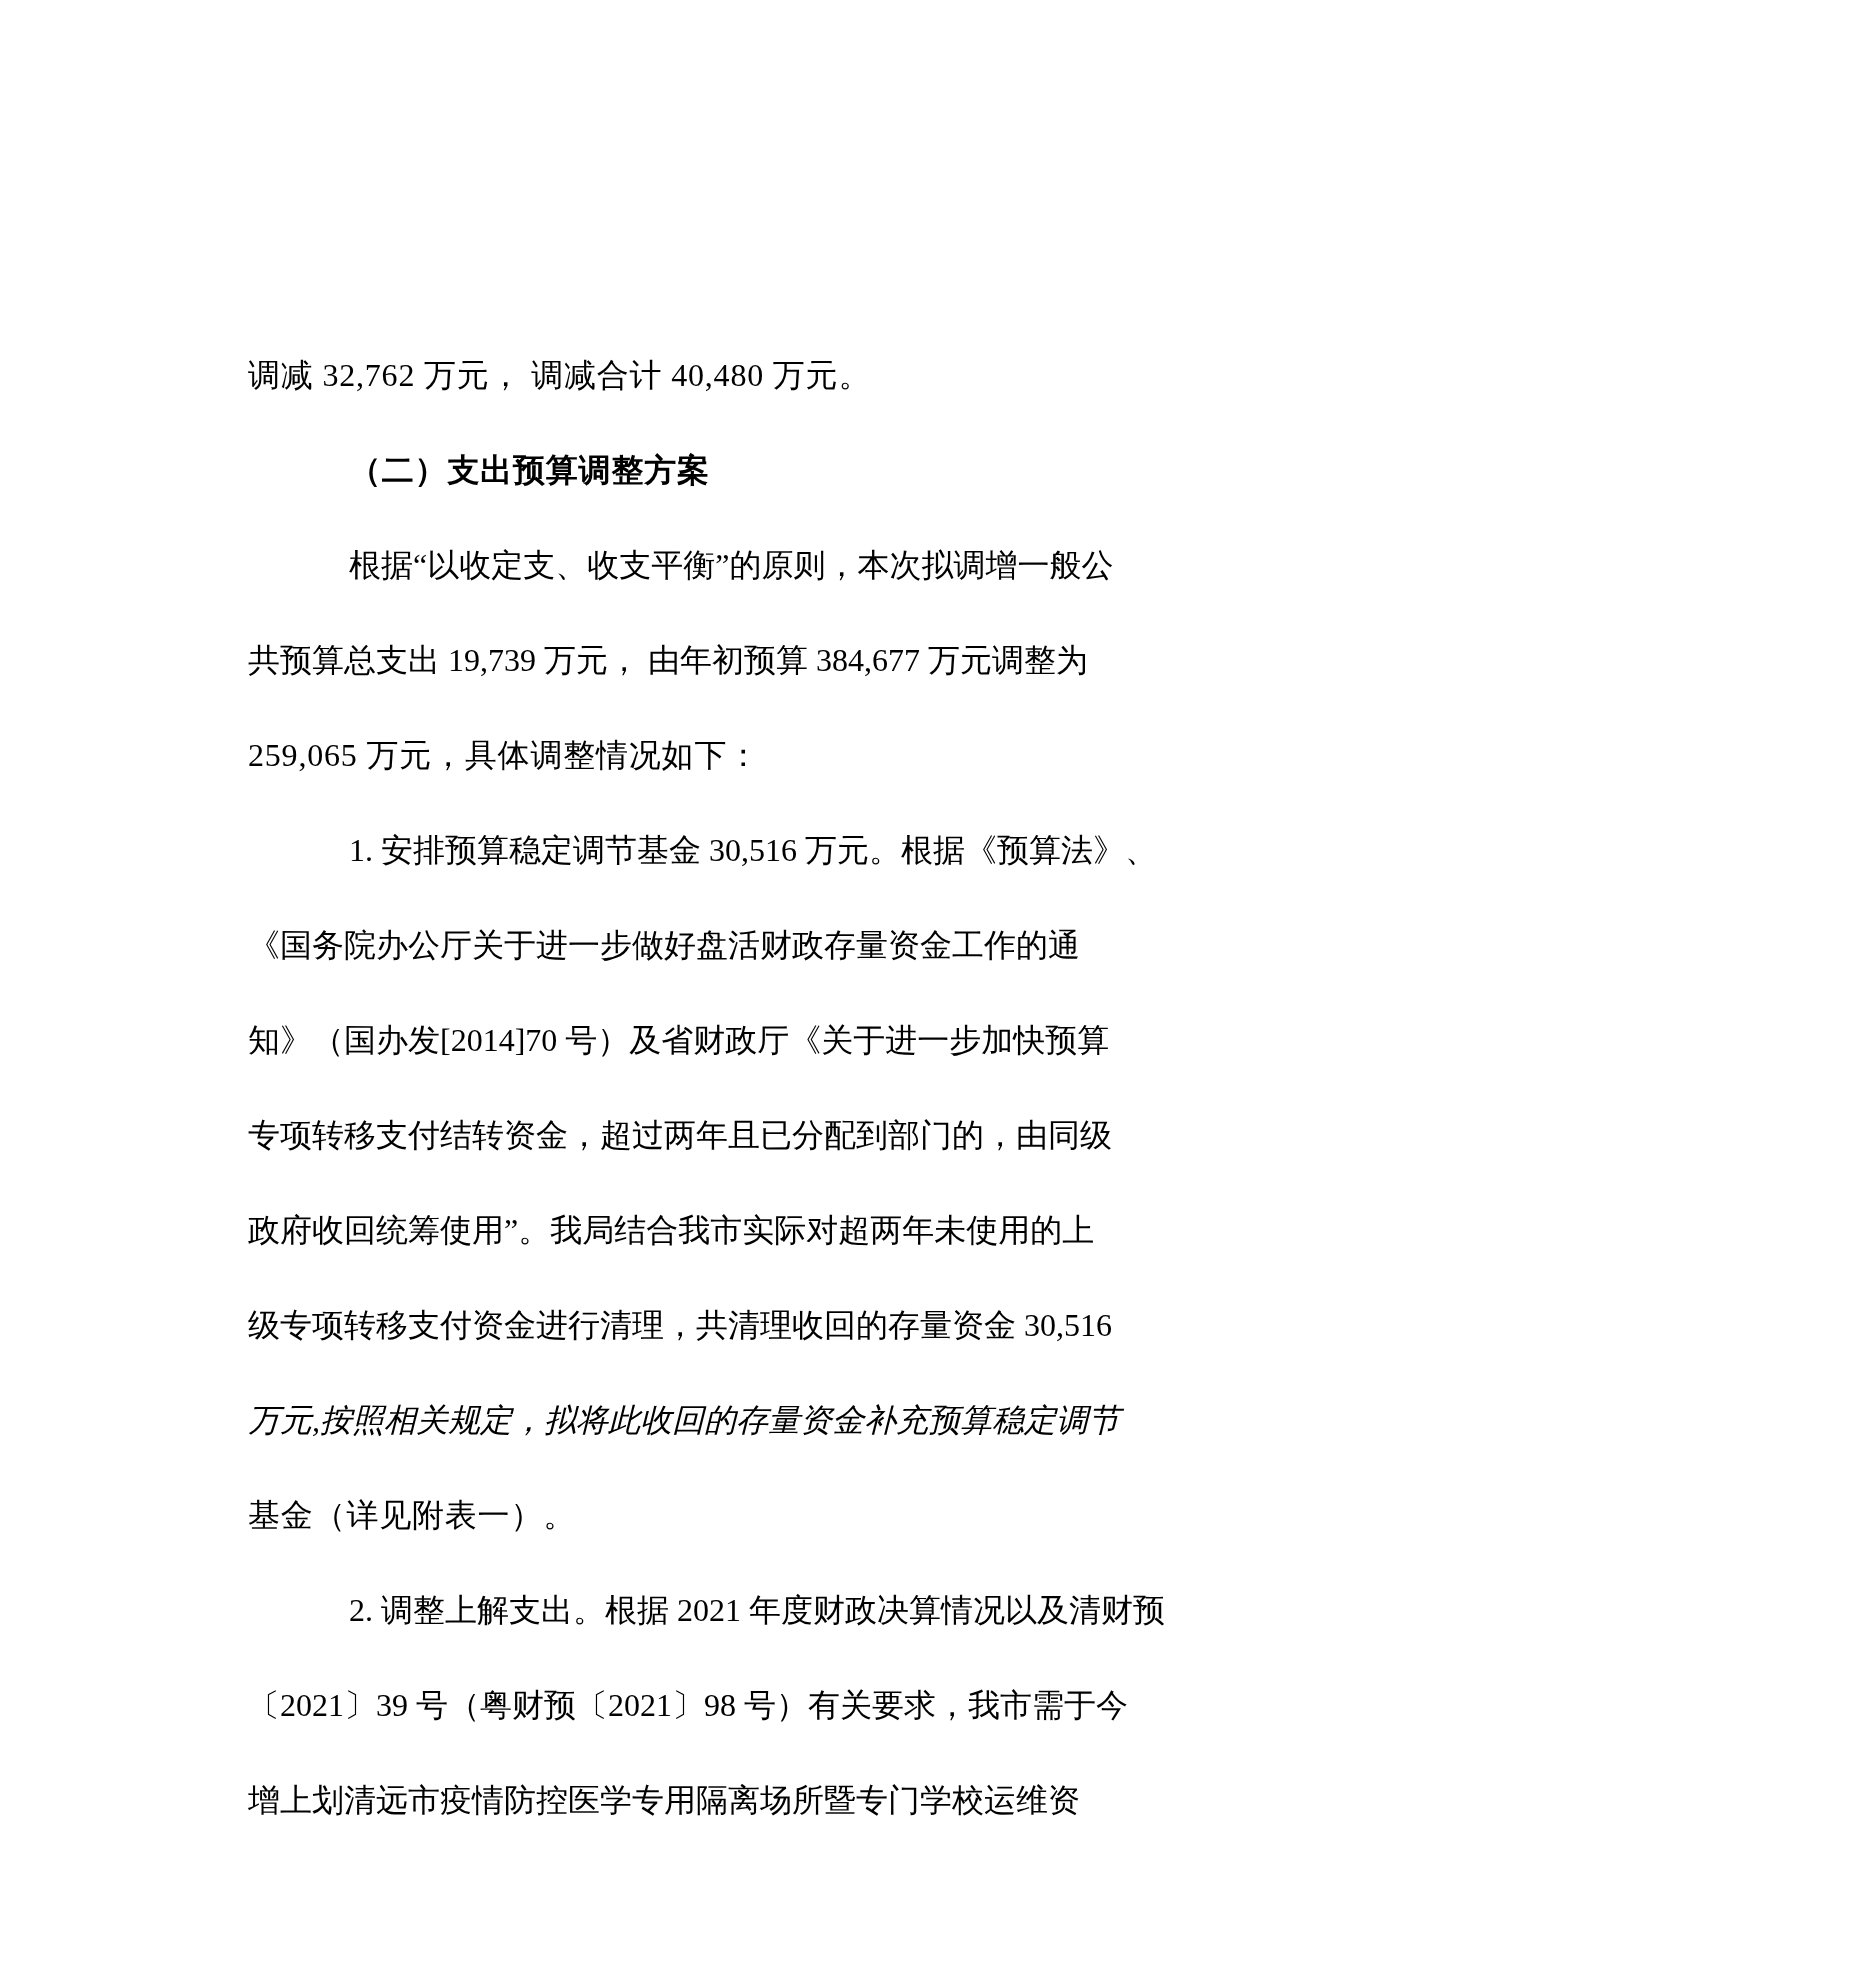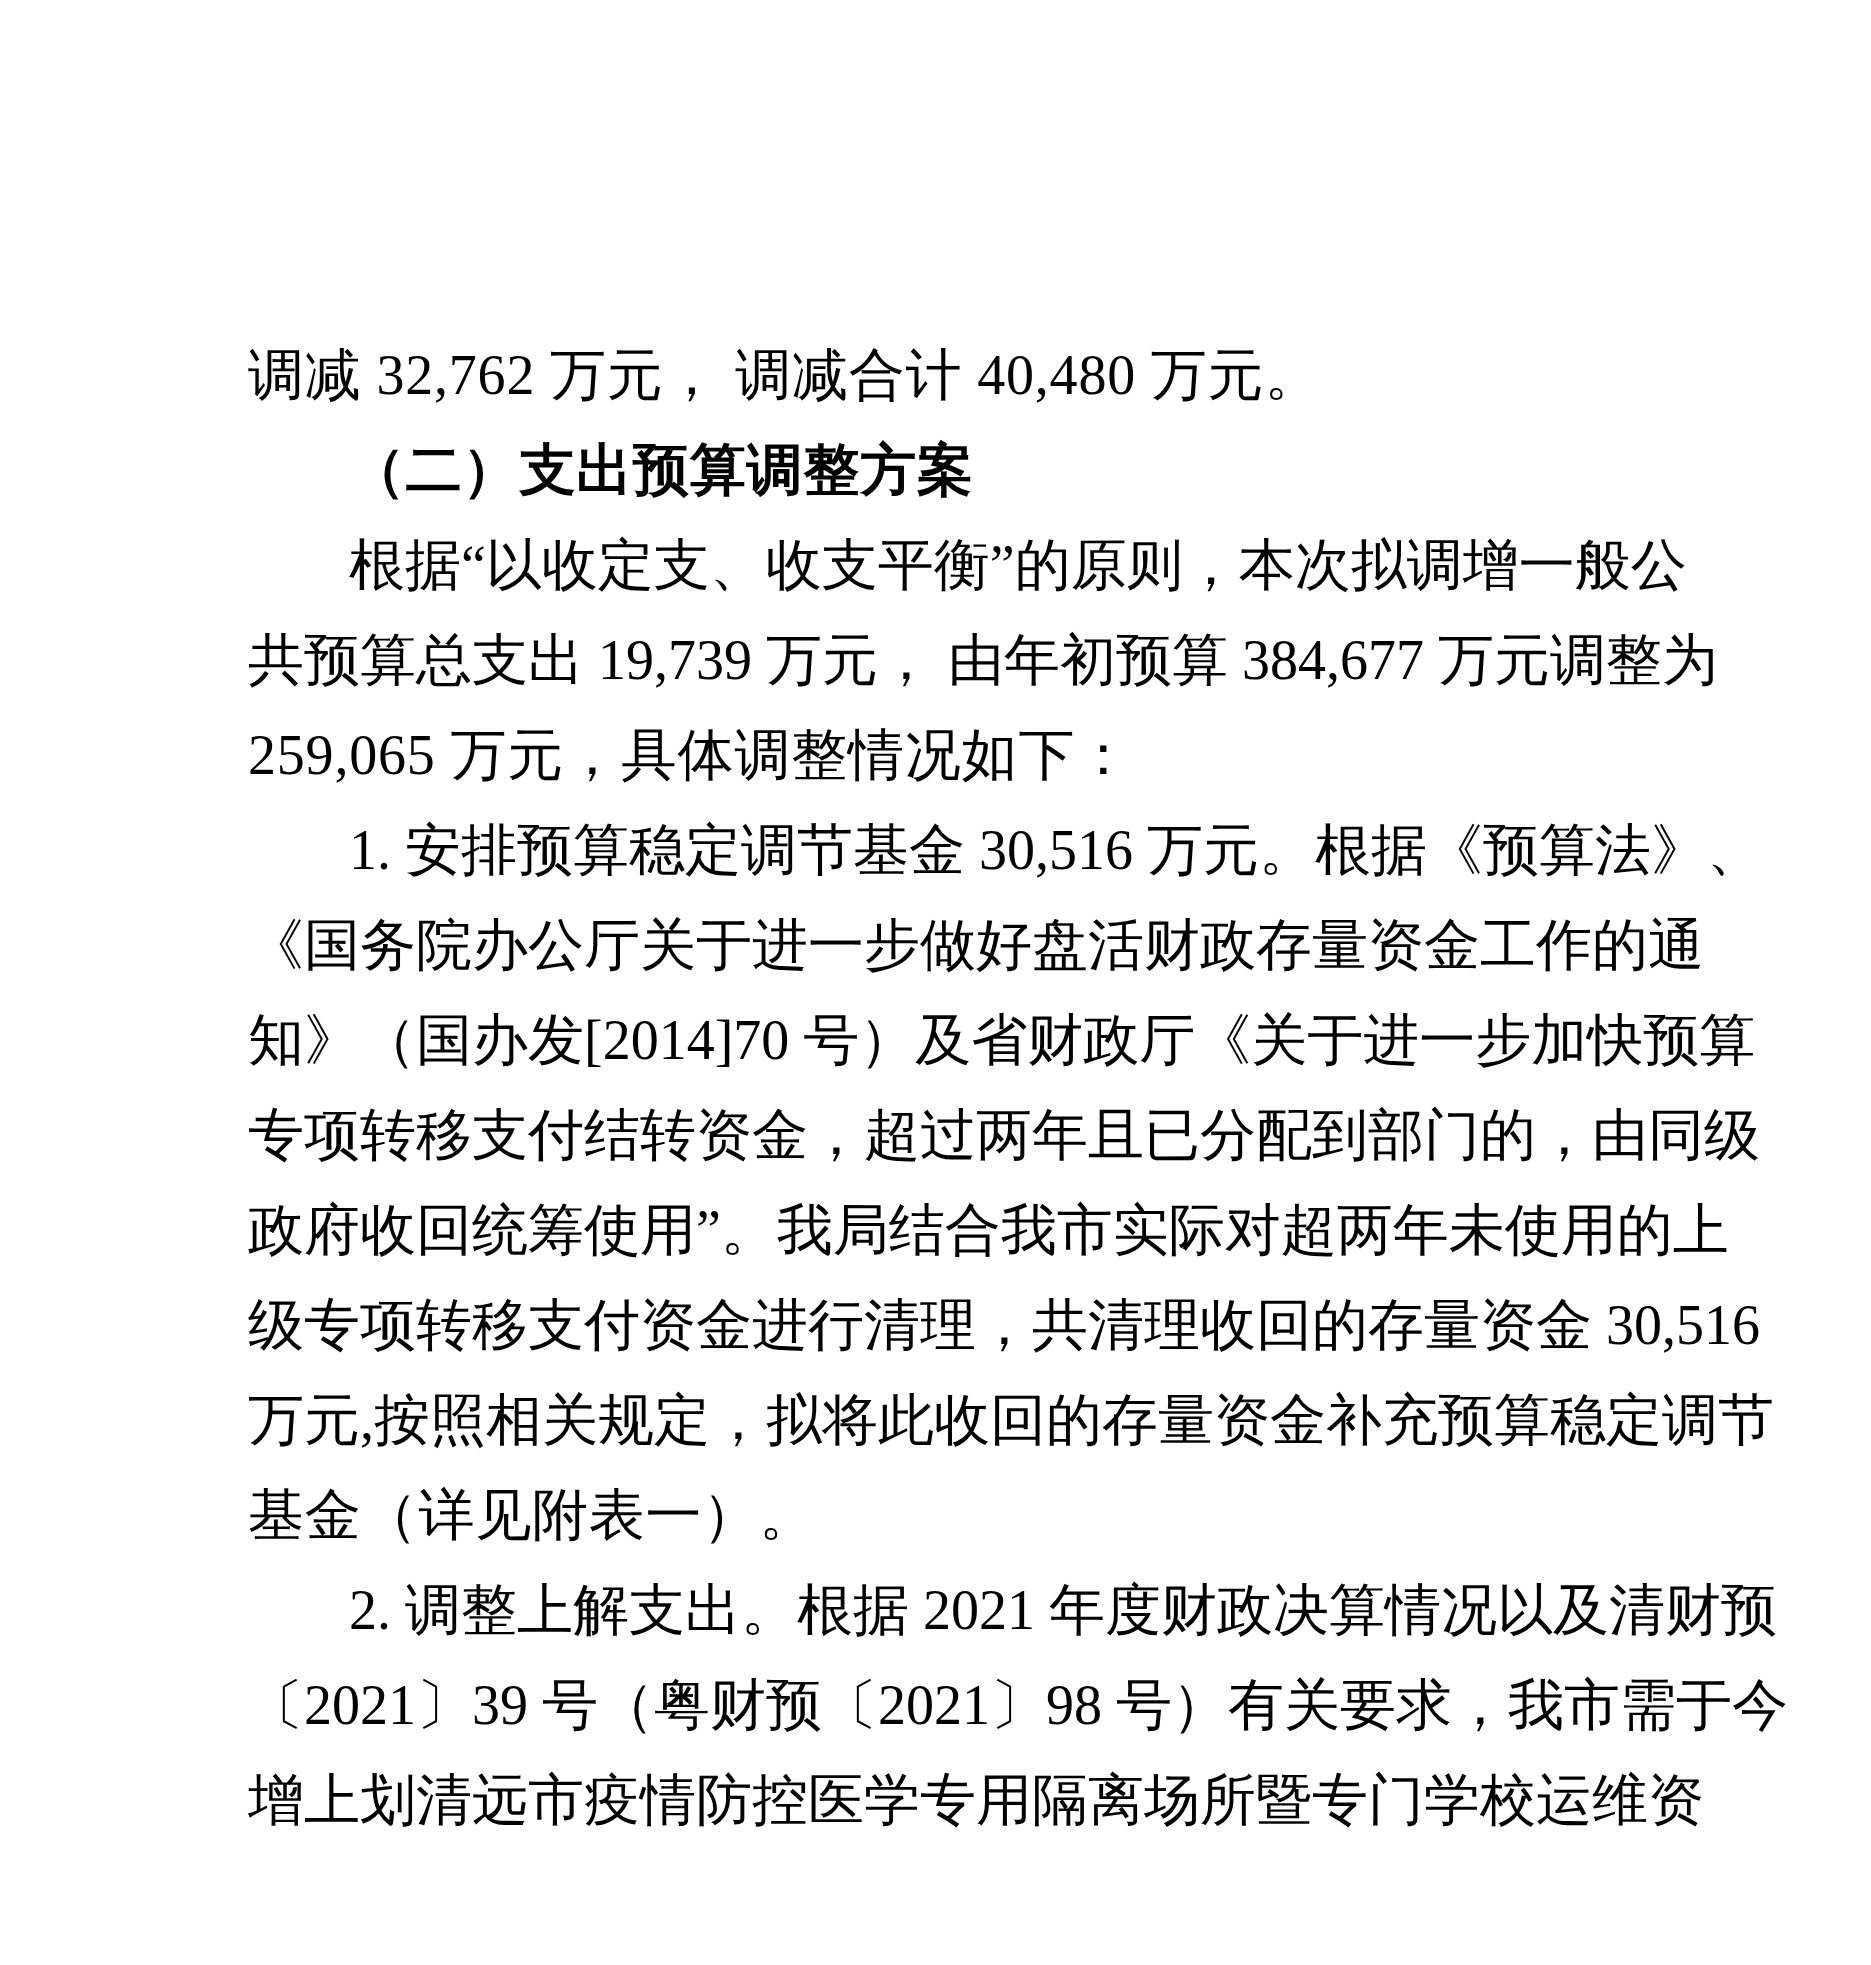--- a/index.html
+++ b/index.html
@@ -14,21 +14,21 @@
   }
   .content{
     position:absolute;
     left:248px;
     top:328px;
     width:1394px;
   }
   .line{
     height:95px;
     line-height:95px;
-    font-size:56px;
+    font-size:32px;
     letter-spacing:0.8px;
     white-space:nowrap;
   }
   .ind{ text-indent:101px; }
   .heading{ font-weight:bold; }
 </style>
 </head>
 <body>
 
 <div class="page">
@@ -37,21 +37,21 @@
     <div class="line ind heading">（二）支出预算调整方案</div>
     <div class="line ind j" style="letter-spacing: 0px;">根据“以收定支、收支平衡”的原则，本次拟调增一般公</div>
     <div class="line j" style="letter-spacing: 0px;">共预算总支出 19,739 万元， 由年初预算 384,677 万元调整为</div>
     <div class="line">259,065 万元，具体调整情况如下：</div>
     <div class="line ind j" style="letter-spacing: 0px;">1. 安排预算稳定调节基金 30,516 万元。根据《预算法》、</div>
     <div class="line j" style="letter-spacing: 0px;">《国务院办公厅关于进一步做好盘活财政存量资金工作的通</div>
     <div class="line j" style="letter-spacing: 0px;">知》（国办发[2014]70 号）及省财政厅《关于进一步加快预算</div>
     <div class="line j" style="letter-spacing: 0px;">专项转移支付结转资金，超过两年且已分配到部门的，由同级</div>
     <div class="line j" style="letter-spacing: 0px;">政府收回统筹使用”。我局结合我市实际对超两年未使用的上</div>
     <div class="line j" style="letter-spacing: 0px;">级专项转移支付资金进行清理，共清理收回的存量资金 30,516</div>
-    <div class="line j" style="letter-spacing: 0px;">万元,按照相关规定，拟将此收回的存量资金补充预算稳定调节</div>
+    <div class="line j" style="letter-spacing: 0px; font-style: italic;">万元,按照相关规定，拟将此收回的存量资金补充预算稳定调节</div>
     <div class="line">基金（详见附表一）。</div>
     <div class="line ind j" style="letter-spacing: 0px;">2. 调整上解支出。根据 2021 年度财政决算情况以及清财预</div>
     <div class="line j" style="letter-spacing: 0px;">〔2021〕39 号（粤财预〔2021〕98 号）有关要求，我市需于今</div>
     <div class="line j" style="letter-spacing: 0px;">增上划清远市疫情防控医学专用隔离场所暨专门学校运维资</div>
 
   </div>
 
 </div>
 
 

